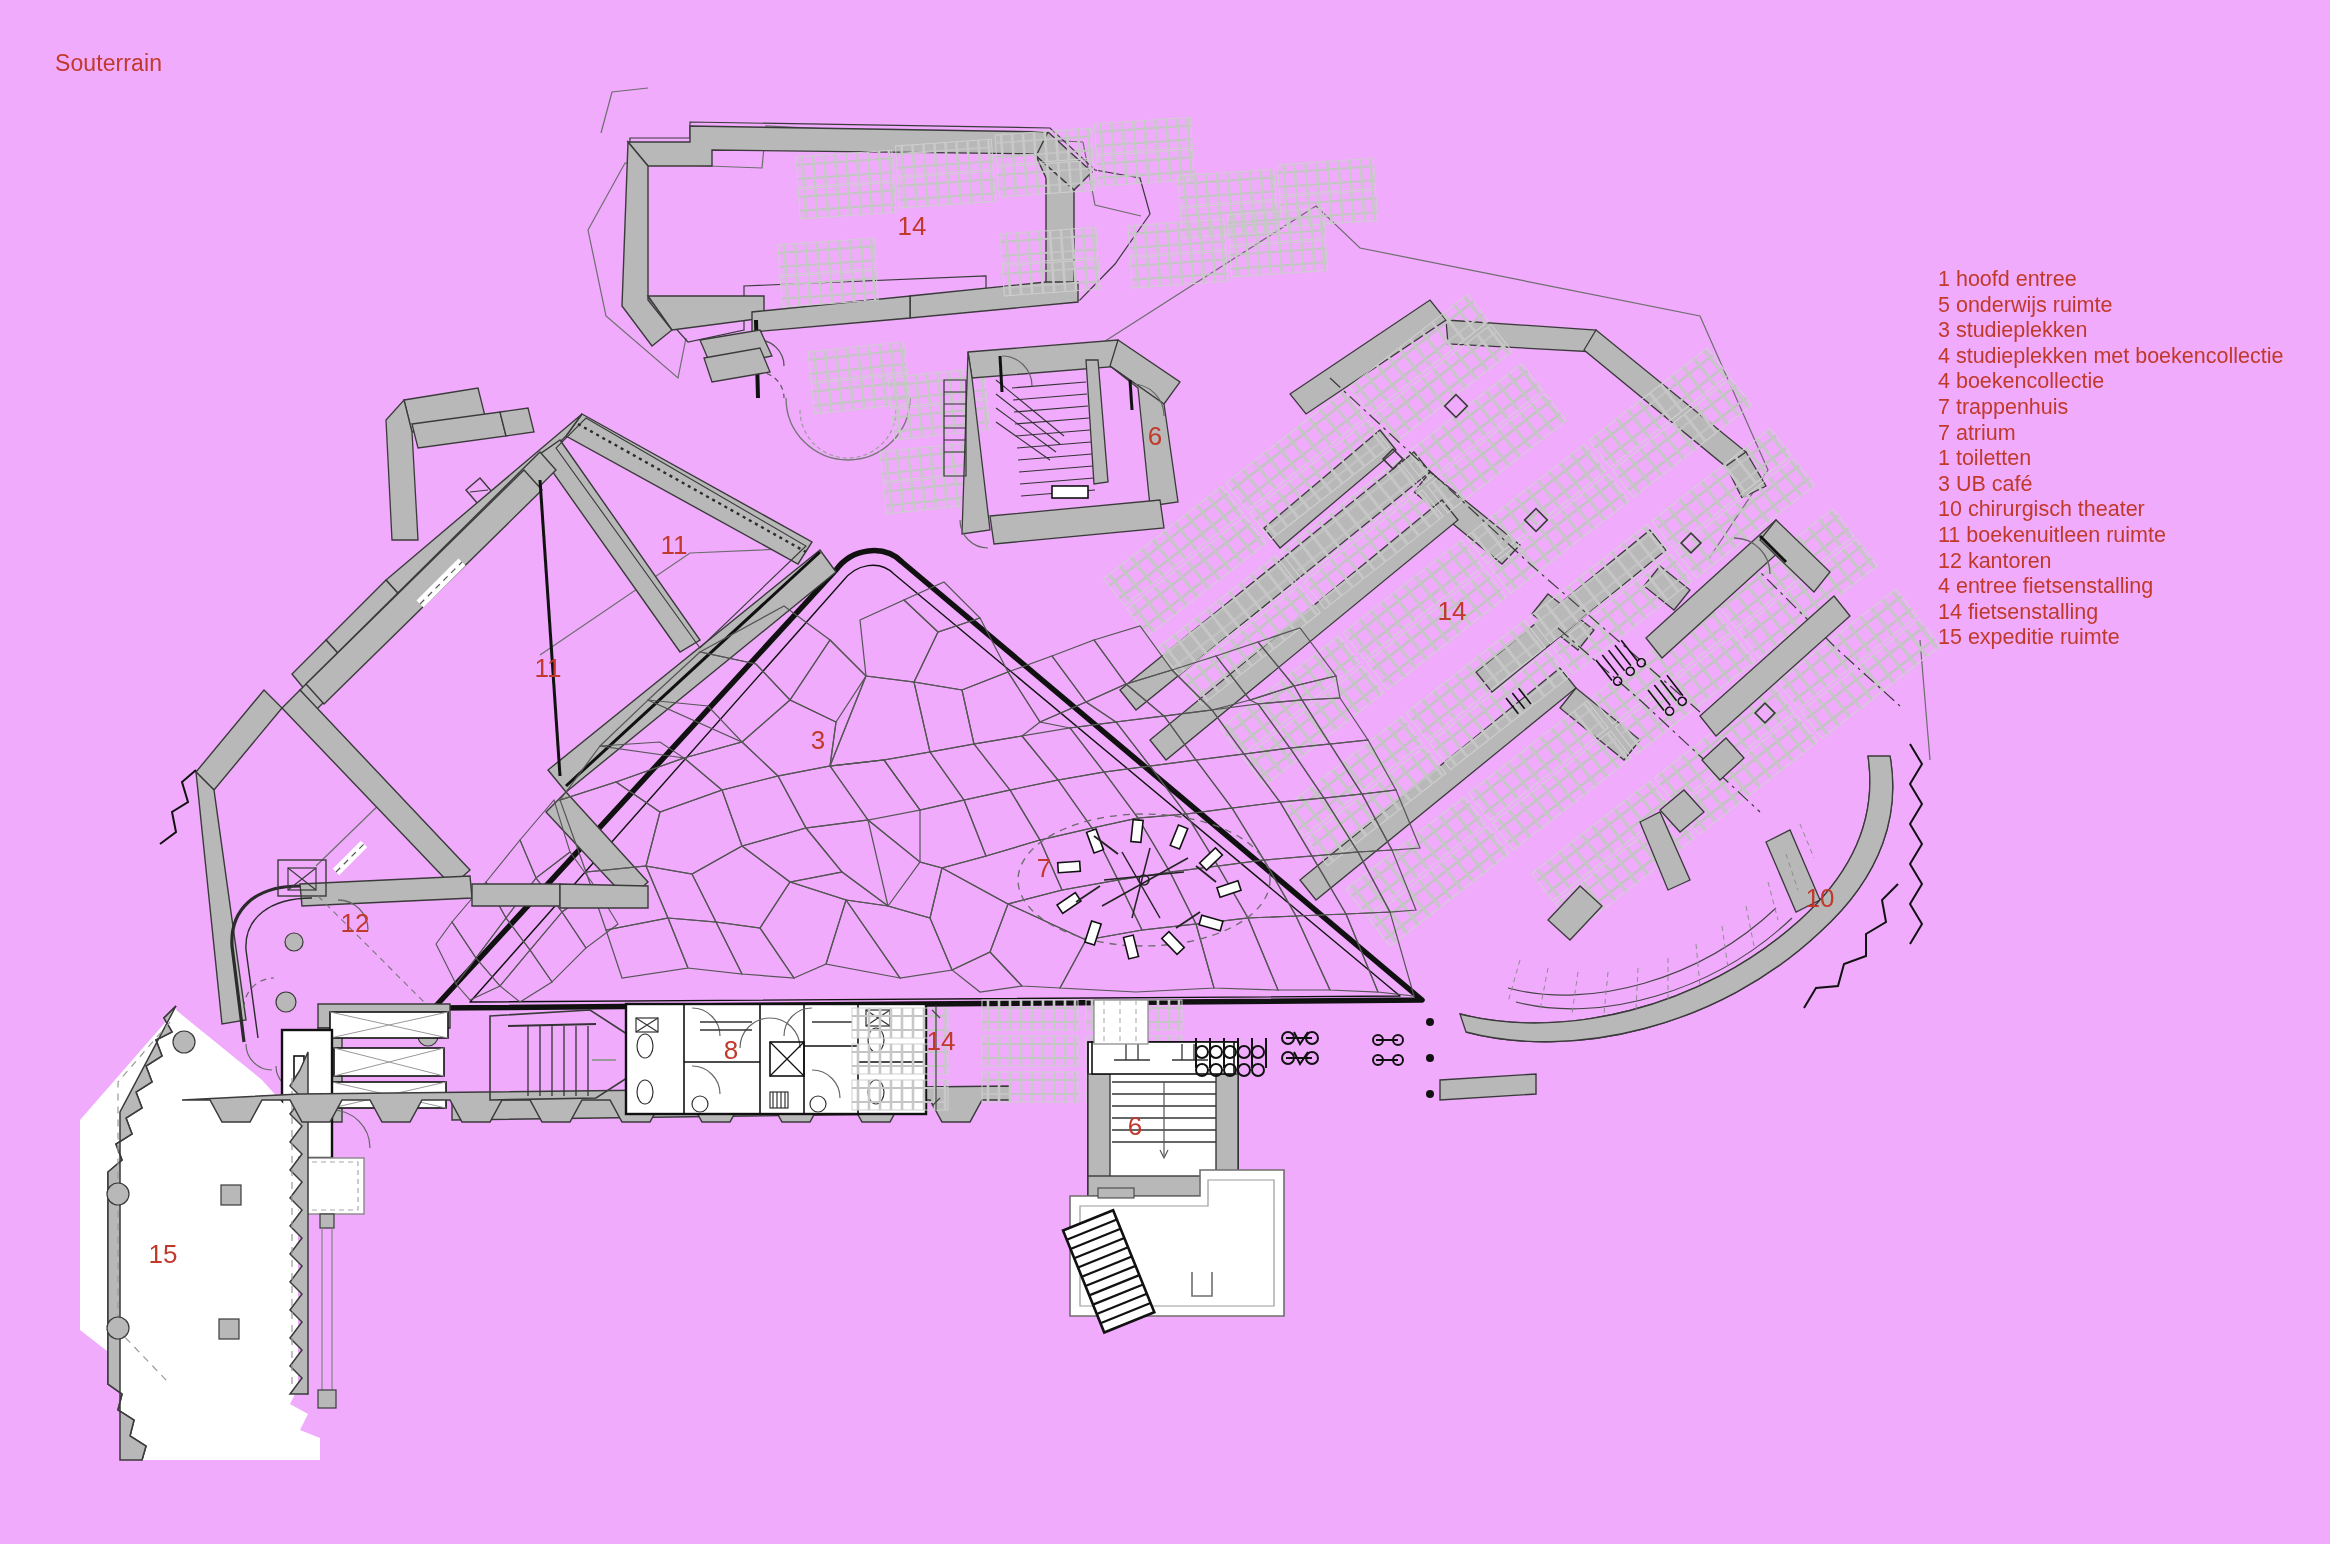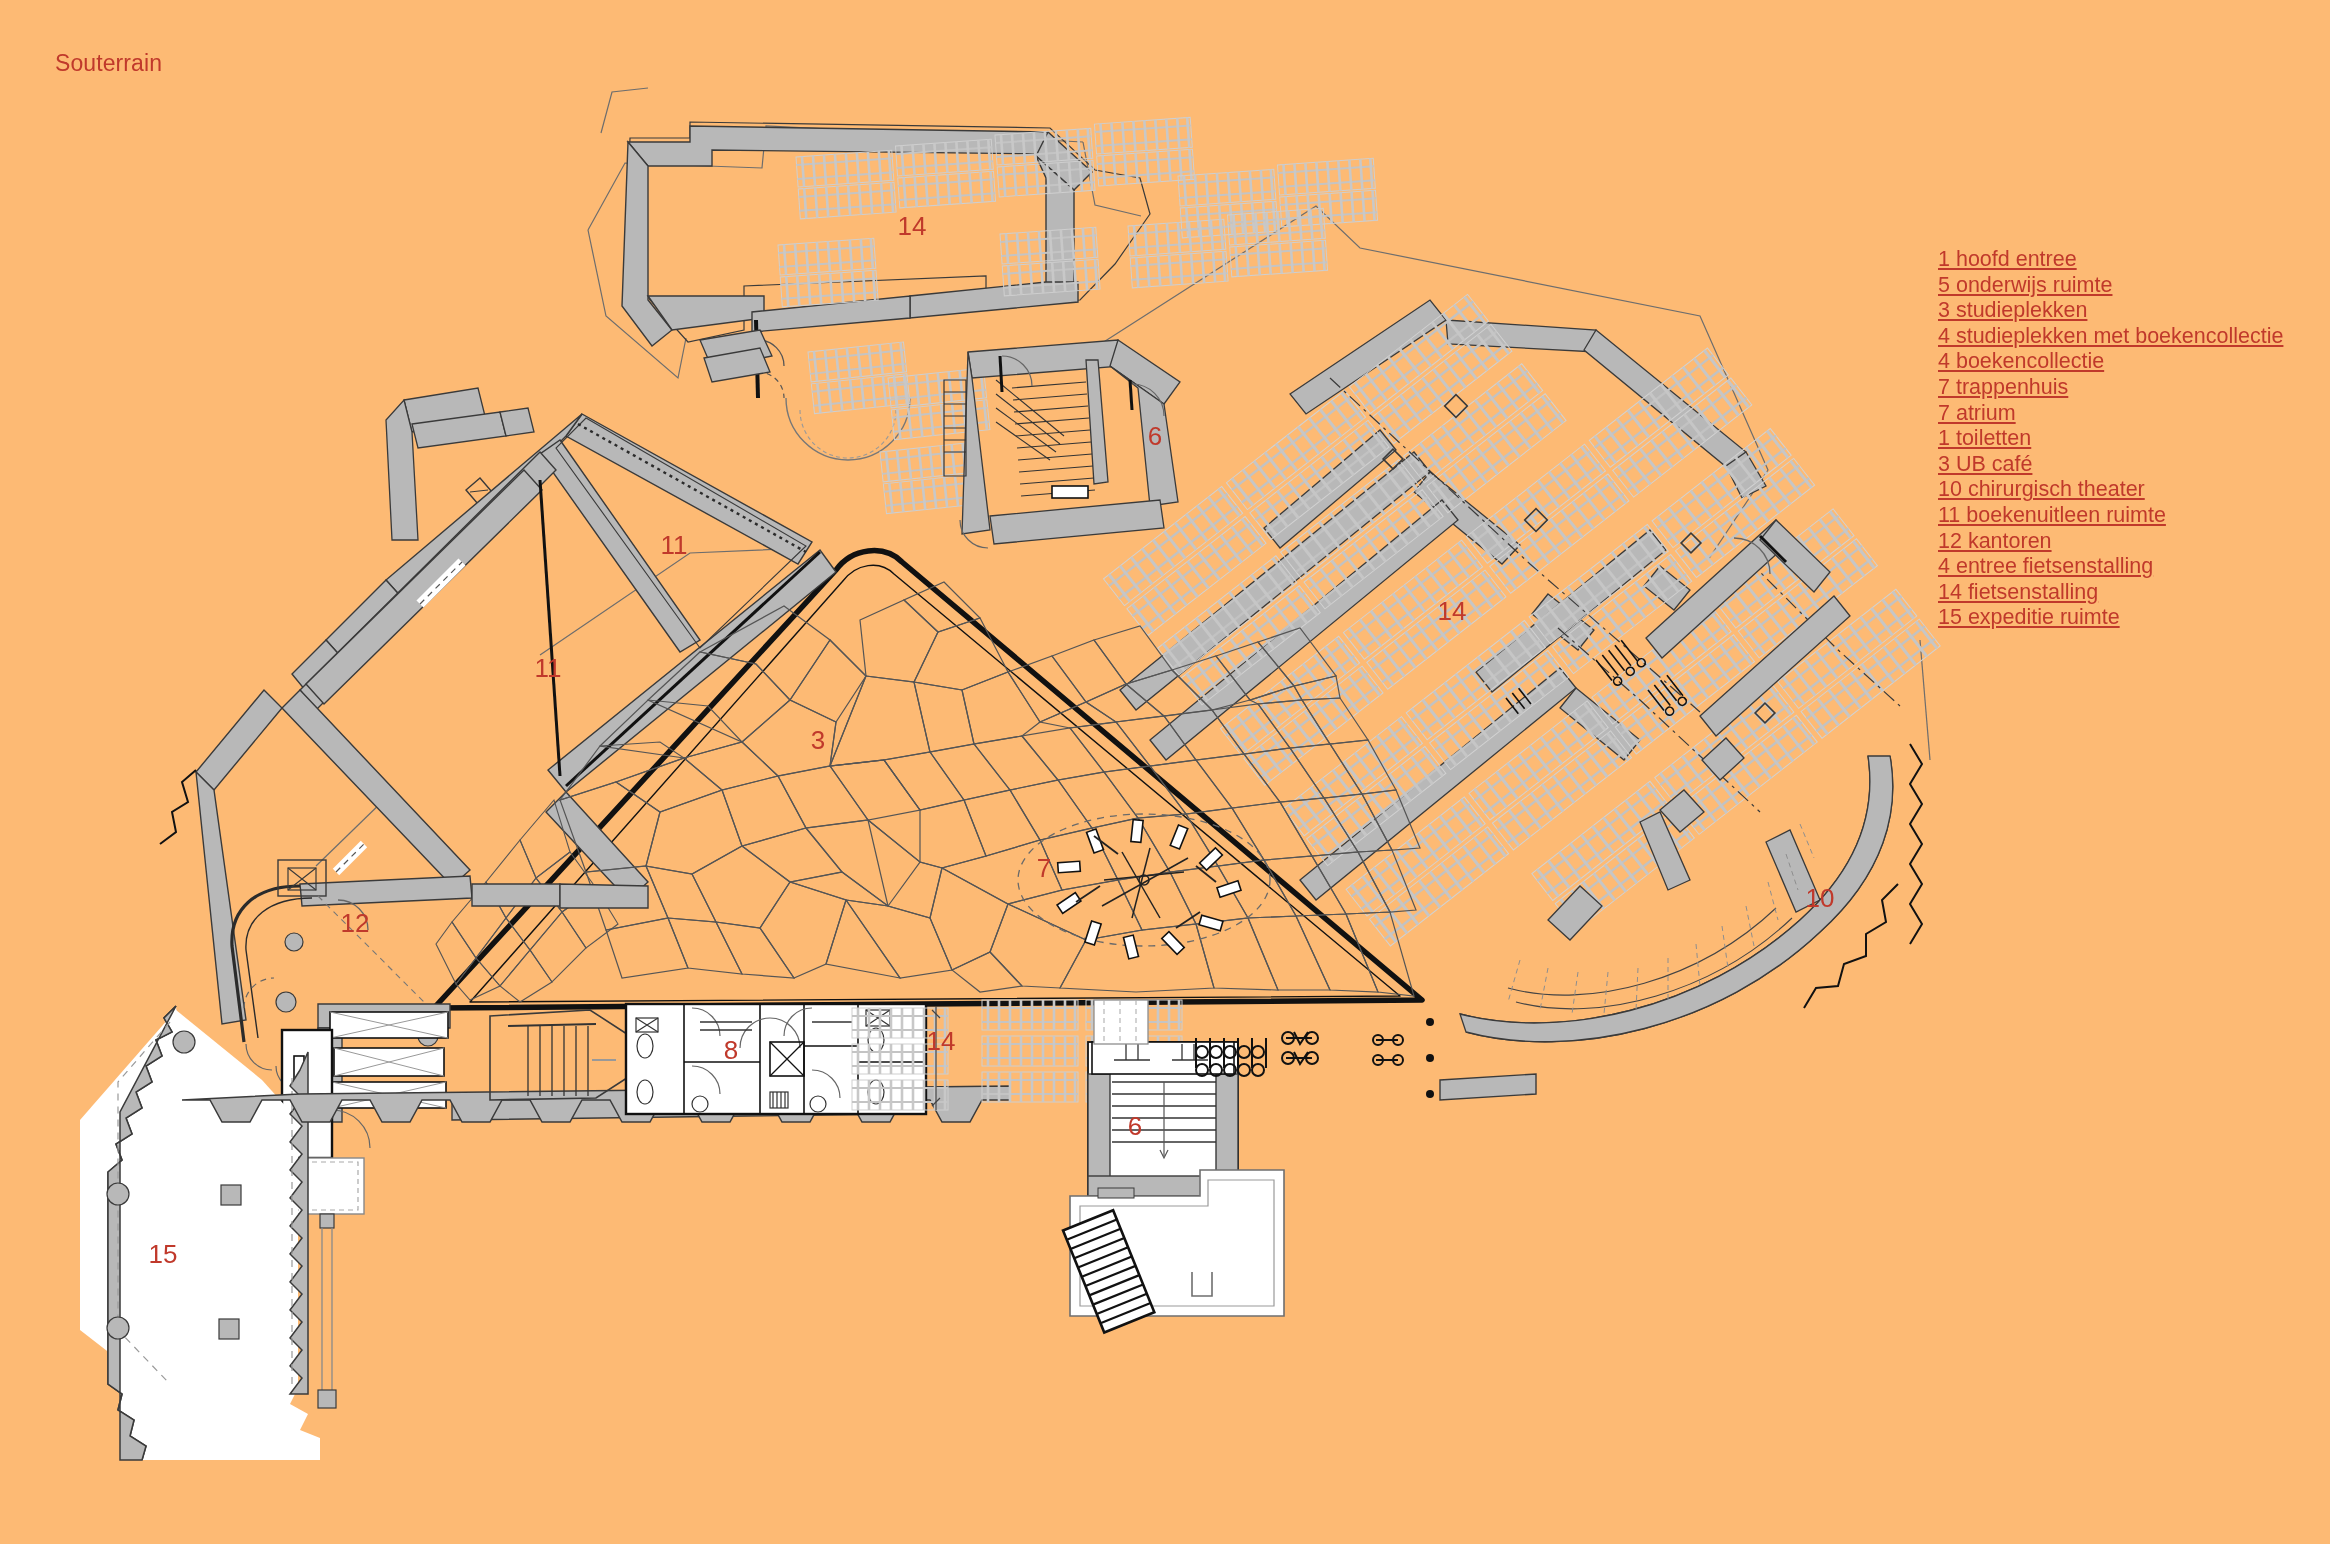--- a/index.html
+++ b/index.html
@@ -1,28 +1,28 @@
 <!DOCTYPE html>
 <html><head>
 <meta charset="utf-8">
 <style>
   html,body{margin:0;padding:0;background:#ffffff;}
   body{width:2330px;height:1544px;overflow:hidden;font-family:"Liberation Sans",sans-serif;}
-  #page{position:relative;width:2330px;height:1544px;background:#fdba74;}
+  #page{position:relative;width:2330px;height:1544px;background:#f0abfc;}
 
   #plan-title{
     position:absolute;left:55px;top:50px;
     font-size:23px;color:#c0392b;font-family:"Liberation Sans",sans-serif;
     letter-spacing:.1px;white-space:nowrap;
   }
 
   #legend{
-    position:absolute;left:1938px;top:247px;
+    position:absolute;left:1938px;top:267px;
     font-size:21.5px;line-height:25.6px;color:#c0392b;
-    font-family:"Liberation Sans",sans-serif;white-space:nowrap;text-decoration:underline;
+    font-family:"Liberation Sans",sans-serif;white-space:nowrap;
   }
   #legend .legend-row{display:block;}
 
   #plan-svg{position:absolute;left:0;top:0;width:2330px;height:1544px;}
 
   .rm-label{
     fill:#c0392b;font-family:"Liberation Sans",sans-serif;
     font-size:26px;text-anchor:middle;dominant-baseline:middle;
   }
 </style>

